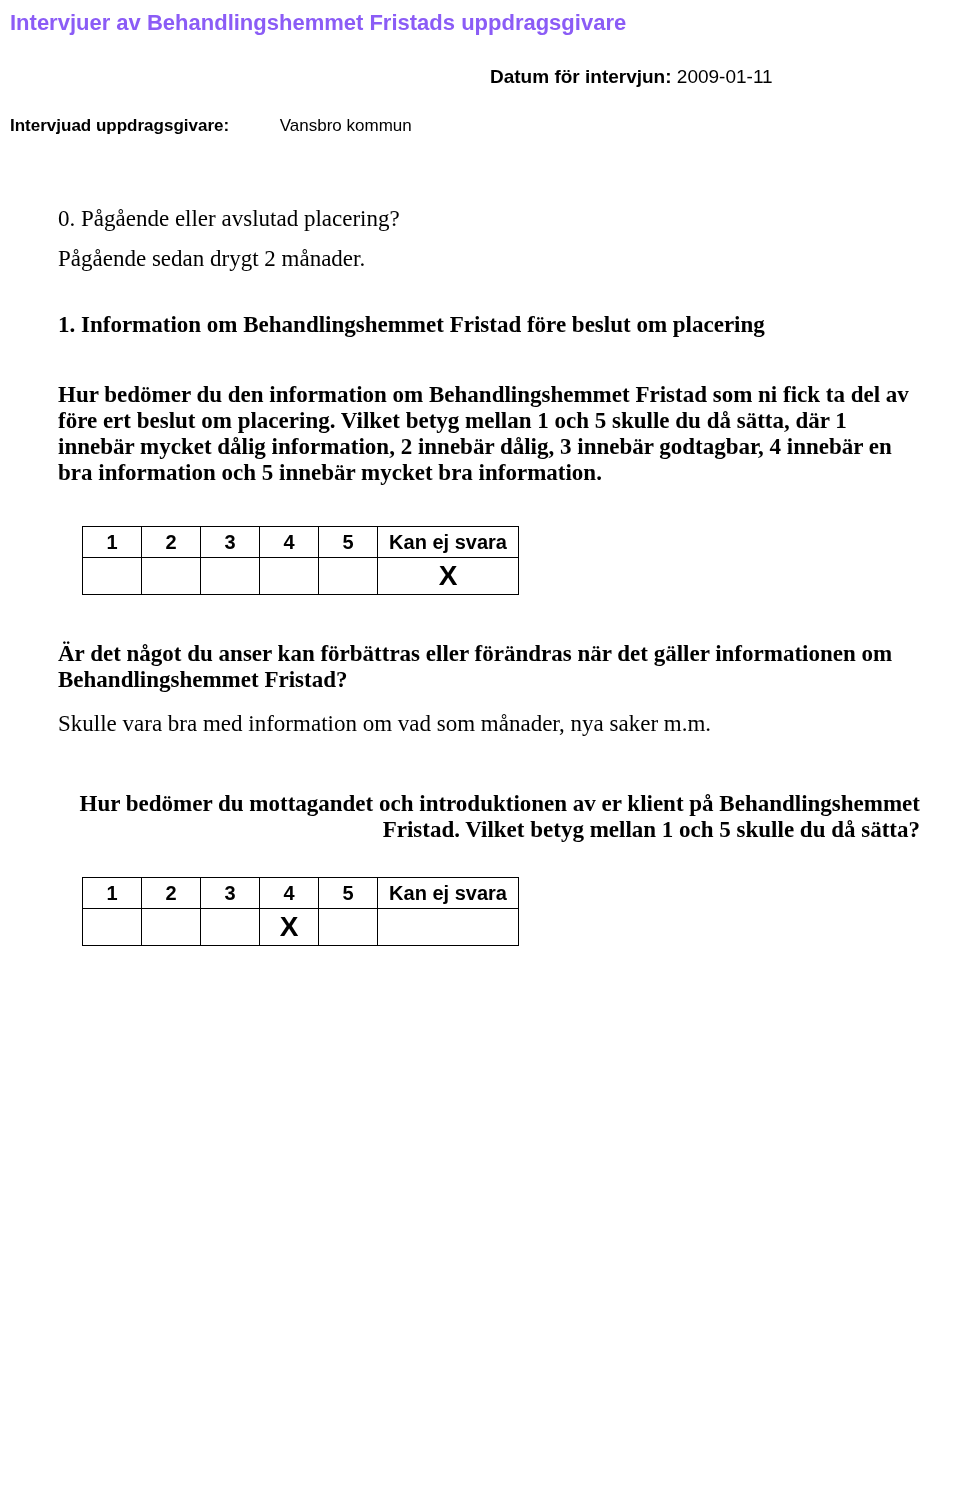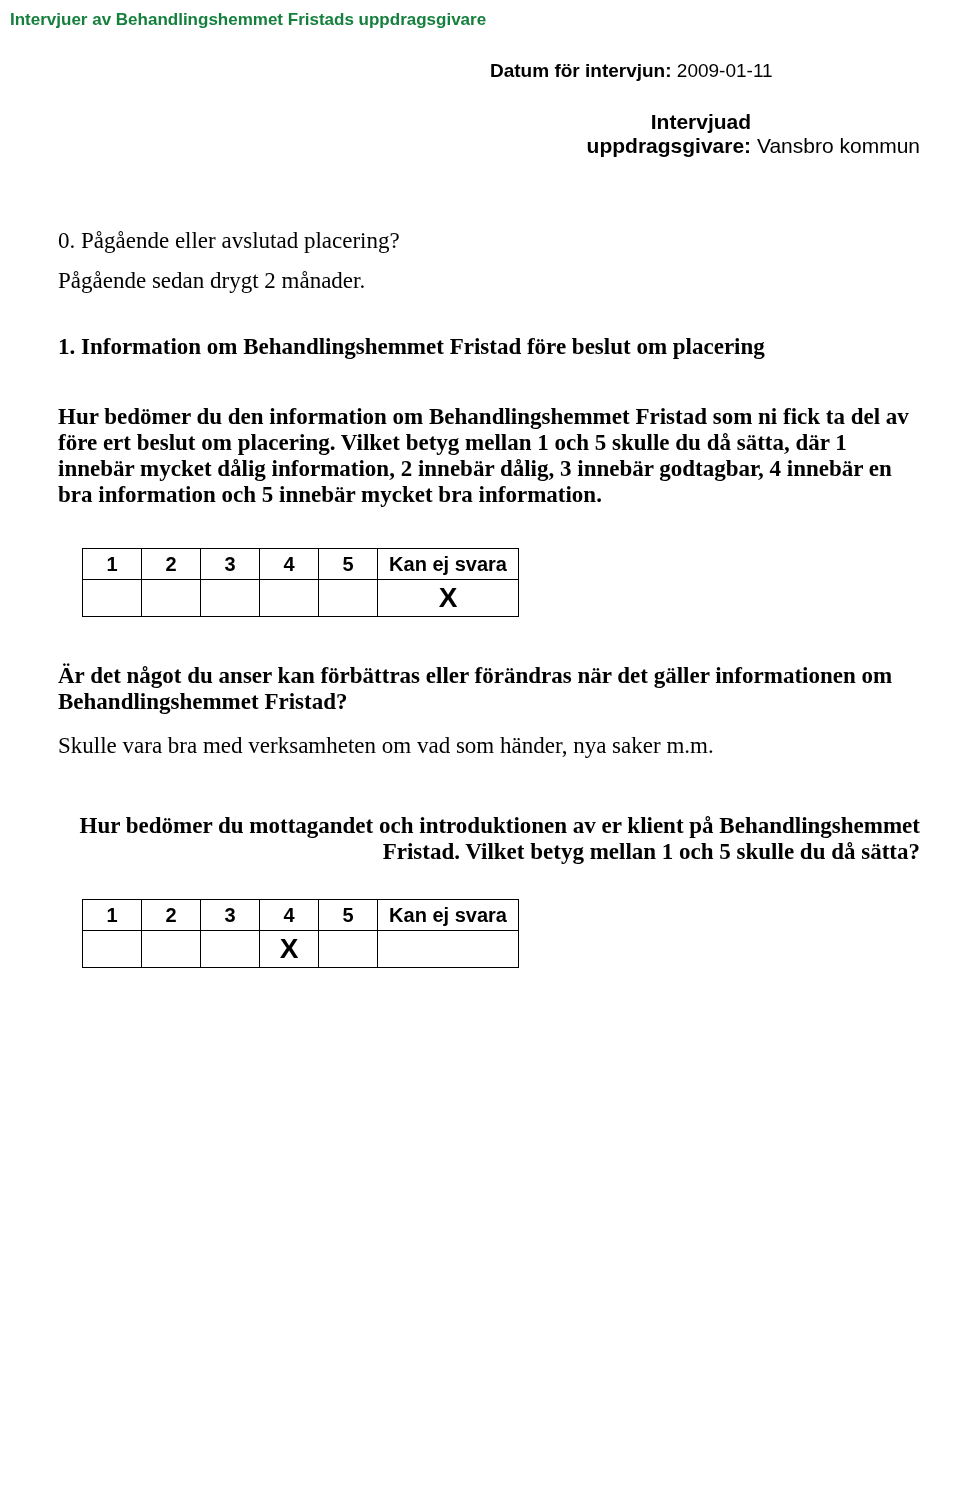--- a/index.html
+++ b/index.html
@@ -5,39 +5,38 @@
   html,body{margin:0;padding:0;}
   body{
     background:#fff;
     font-family:"Times New Roman",Times,serif;
     color:#000;
     width:960px;
     box-sizing:border-box;
     padding:10px 40px 40px 10px;
   }
   .title-red{
-    color:#15803d;
+    color:#8b5cf6;
     font-family:Arial,Helvetica,sans-serif;
     font-weight:bold;
-    font-size:17px;
+    font-size:22px;
     margin:0 0 30px 0;
   }
   .date-line{
     font-family:Arial,Helvetica,sans-serif;
     font-size:19px;
     text-align:left;
     margin:0 0 28px 0;
     padding-left:480px;
   }
   .date-label{font-weight:bold;}
   .interviewee-line{
     font-family:Arial,Helvetica,sans-serif;
-    font-size:21px;
+    font-size:17px;
     margin:0 0 70px 0;
-    text-align:right;
   }
   .interviewee-label{font-weight:bold;display:inline-block;width:265px;}
   .indent-block{margin-left:48px;}
   .q0-title{
     font-size:23px;
     font-weight:normal;
     margin:0 0 14px 0;
   }
   .q0-answer{
     font-size:23px;
@@ -135,21 +134,21 @@
       <td class="num"></td>
       <td class="num"></td>
       <td class="num"></td>
       <td class="kan">X</td>
     </tr>
   </tbody>
     </table>
 
 
   <p class="followup-q">Är det något du anser kan förbättras eller förändras när det gäller informationen om Behandlingshemmet Fristad?</p>
-  <p class="followup-a">Skulle vara bra med verksamheten om vad som händer, nya saker m.m.</p>
+  <p class="followup-a">Skulle vara bra med information om vad som månader, nya saker m.m.</p>
 
   <p class="q2-body">Hur bedömer du mottagandet och introduktionen av er klient på Behandlingshemmet Fristad. Vilket betyg mellan 1 och 5 skulle du då sätta?</p>
 
   <table class="rating-table">
     <tbody>
         <tr>
       <th class="num">1</th>
       <th class="num">2</th>
       <th class="num">3</th>
       <th class="num">4</th>

